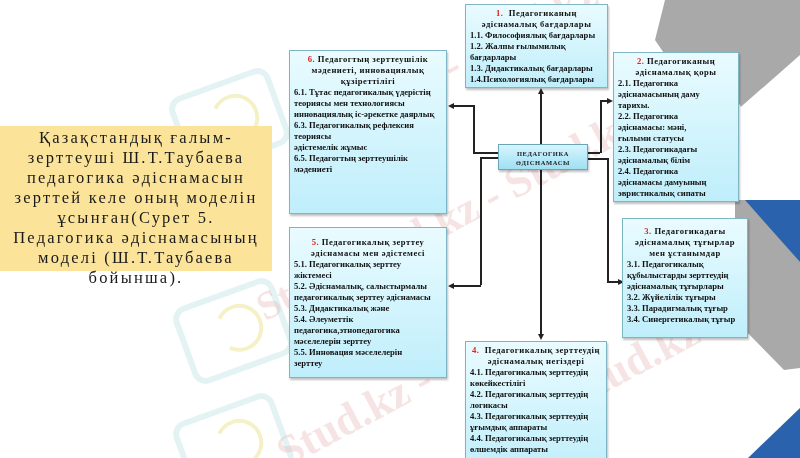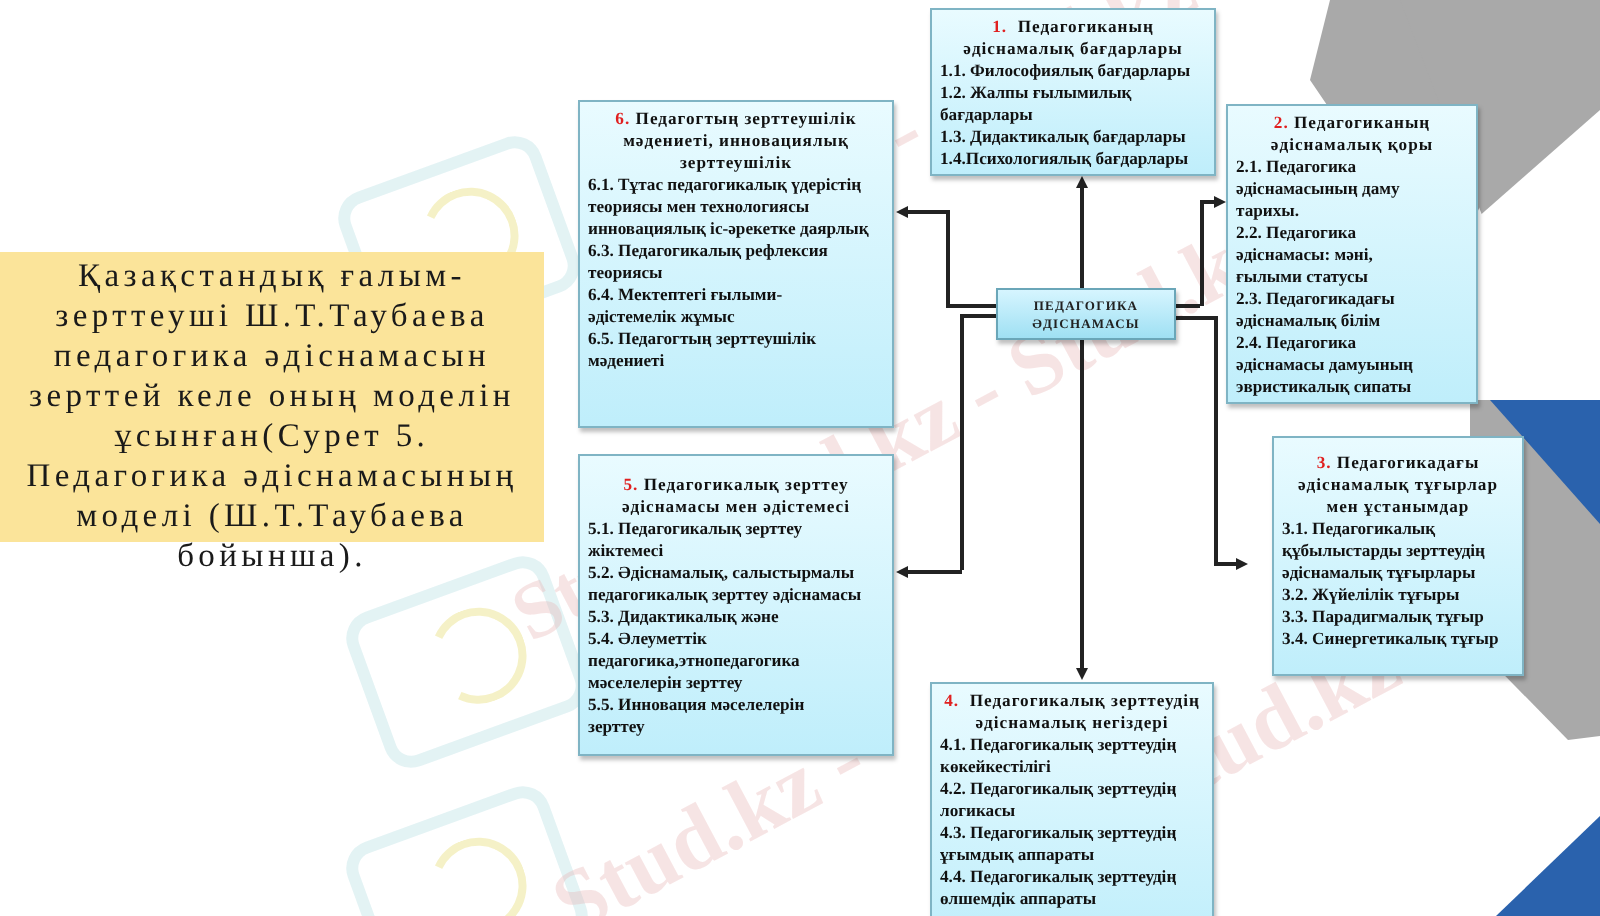--- a/index.html
+++ b/index.html
@@ -127,27 +127,26 @@
   <span class="item">бағдарлары</span>
   <span class="item">1.3. Дидактикалық бағдарлары</span>
   <span class="item">1.4.Психологиялық бағдарлары</span>
 </div>
 
 <div class="box" style="left:289px;top:50px;width:158px;height:164px;">
   <div class="title">
     <span class="num">6.</span> <span>Педагогтың зерттеушілік</span>
   </div>
   <div class="title">мәдениеті, инновациялық</div>
-  <div class="title">зерттеушілік</div>
+  <div class="title">құзіреттілігі</div>
   <span class="item">6.1. Тұтас педагогикалық үдерістің</span>
   <span class="item">теориясы мен технологиясы</span>
   <span class="item">инновациялық іс-әрекетке  даярлық</span>
   <span class="item">6.3. Педагогикалық  рефлексия</span>
   <span class="item">теориясы</span>
-  <span class="item">6.4. Мектептегі ғылыми-</span>
   <span class="item">әдістемелік  жұмыс</span>
   <span class="item">6.5. Педагогтың зерттеушілік</span>
   <span class="item">мәдениеті</span>
 </div>
 
 <div class="box" style="left:613px;top:52px;width:126px;height:150px;">
   <div class="title">
     <span class="num">2.</span> <span>Педагогиканың</span>
   </div>
   <div class="title">әдіснамалық қоры</div>
@@ -174,21 +173,21 @@
   <span class="item">5.2. Әдіснамалық,  салыстырмалы</span>
   <span class="item">педагогикалық зерттеу әдіснамасы</span>
   <span class="item">5.3. Дидактикалық және</span>
   <span class="item">5.4. Әлеуметтік</span>
   <span class="item">педагогика,этнопедагогика</span>
   <span class="item">мәселелерін  зерттеу</span>
   <span class="item">5.5.  Инновация мәселелерін</span>
   <span class="item">зерттеу</span>
 </div>
 
-<div class="box" style="left:622px;top:218px;width:126px;height:120px;margin-left:14px;">
+<div class="box" style="left:622px;top:218px;width:126px;height:120px;">
   <div class="title" style="margin-top:4px;">
     <span class="num">3.</span> <span>Педагогикадағы</span>
   </div>
   <div class="title">әдіснамалық тұғырлар</div>
   <div class="title">мен ұстанымдар</div>
   <span class="item">3.1. Педагогикалық</span>
   <span class="item">құбылыстарды  зерттеудің</span>
   <span class="item">әдіснамалық тұғырлары</span>
   <span class="item">3.2. Жүйелілік  тұғыры</span>
   <span class="item">3.3. Парадигмалық тұғыр</span>

